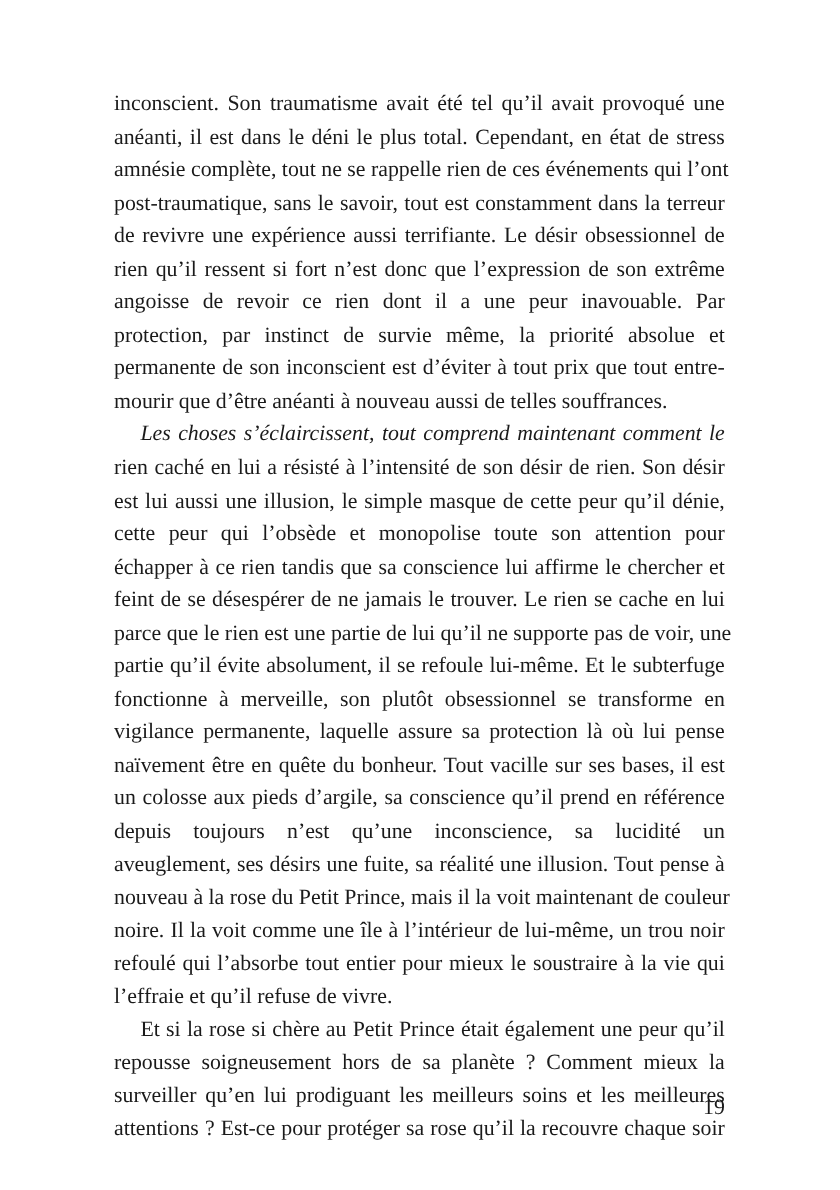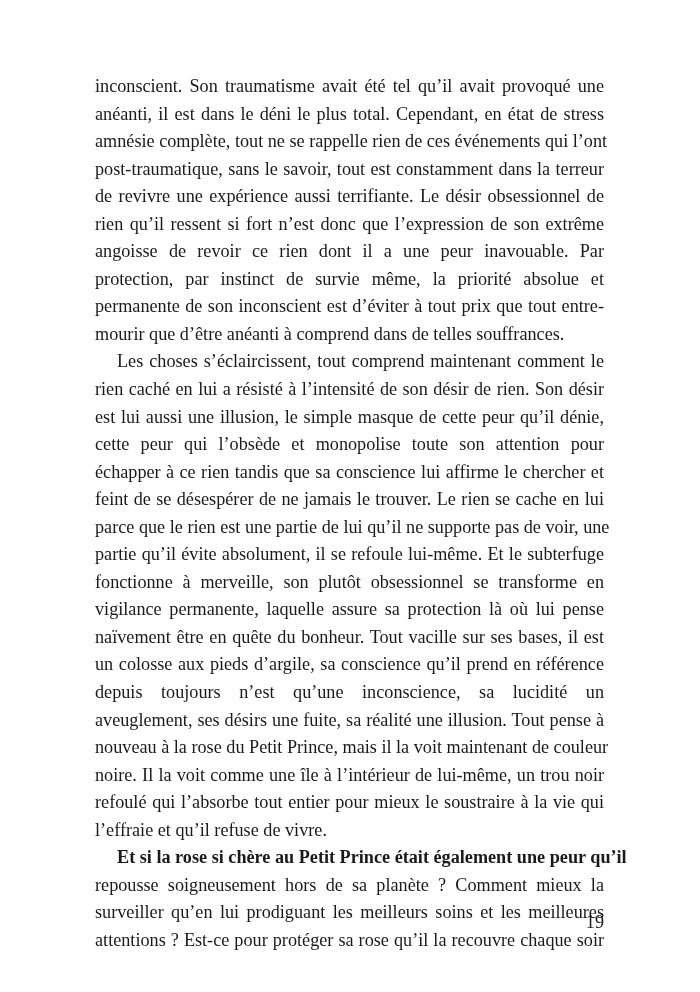--- a/index.html
+++ b/index.html
@@ -54,43 +54,43 @@
   <p class="para">
     <span class="line">inconscient. Son traumatisme avait été tel qu’il avait provoqué une</span>
     <span class="line">anéanti, il est dans le déni le plus total. Cependant, en état de stress</span>
     <span class="line">amnésie complète, tout ne se rappelle rien de ces événements qui l’ont</span>
     <span class="line">post-traumatique, sans le savoir, tout est constamment dans la terreur</span>
     <span class="line">de revivre une expérience aussi terrifiante. Le désir obsessionnel de</span>
     <span class="line">rien qu’il ressent si fort n’est donc que l’expression de son extrême</span>
     <span class="line">angoisse de revoir ce rien dont il a une peur inavouable. Par</span>
     <span class="line">protection, par instinct de survie même, la priorité absolue et</span>
     <span class="line">permanente de son inconscient est d’éviter à tout prix que tout entre-</span>
-    <span class="line last">mourir que d’être anéanti à comprend dans de telles souffrances.</span>
+    <span class="line last">mourir que d’être anéanti à nouveau aussi de telles souffrances.</span>
   </p>
   <p class="para">
-    <span class="line" style="padding-left:22px;">Les choses s’éclaircissent, tout comprend maintenant comment le</span>
+    <span class="line" style="padding-left:22px;font-style:italic;">Les choses s’éclaircissent, tout comprend maintenant comment le</span>
     <span class="line">rien caché en lui a résisté à l’intensité de son désir de rien. Son désir</span>
     <span class="line">est lui aussi une illusion, le simple masque de cette peur qu’il dénie,</span>
     <span class="line">cette peur qui l’obsède et monopolise toute son attention pour</span>
     <span class="line">échapper à ce rien tandis que sa conscience lui affirme le chercher et</span>
     <span class="line">feint de se désespérer de ne jamais le trouver. Le rien se cache en lui</span>
     <span class="line">parce que le rien est une partie de lui qu’il ne supporte pas de voir, une</span>
     <span class="line">partie qu’il évite absolument, il se refoule lui-même. Et le subterfuge</span>
     <span class="line">fonctionne à merveille, son plutôt obsessionnel se transforme en</span>
     <span class="line">vigilance permanente, laquelle assure sa protection là où lui pense</span>
     <span class="line">naïvement être en quête du bonheur. Tout vacille sur ses bases, il est</span>
     <span class="line">un colosse aux pieds d’argile, sa conscience qu’il prend en référence</span>
     <span class="line">depuis toujours n’est qu’une inconscience, sa lucidité un</span>
     <span class="line">aveuglement, ses désirs une fuite, sa réalité une illusion. Tout pense à</span>
     <span class="line">nouveau à la rose du Petit Prince, mais il la voit maintenant de couleur</span>
     <span class="line">noire. Il la voit comme une île à l’intérieur de lui-même, un trou noir</span>
     <span class="line">refoulé qui l’absorbe tout entier pour mieux le soustraire à la vie qui</span>
     <span class="line last">l’effraie et qu’il refuse de vivre.</span>
   </p>
   <p class="para">
-    <span class="line" style="padding-left:22px;font-weight:bold;">Et si la rose si chère au Petit Prince était également une peur qu’il</span>
+    <span class="line" style="padding-left:22px;">Et si la rose si chère au Petit Prince était également une peur qu’il</span>
     <span class="line">repousse soigneusement hors de sa planète ? Comment mieux la</span>
     <span class="line">surveiller qu’en lui prodiguant les meilleurs soins et les meilleures</span>
     <span class="line">attentions ? Est-ce pour protéger sa rose qu’il la recouvre chaque soir</span>
   </p>
 </div>
 
 <div class="page-number">19</div>
 
 </body></html>

